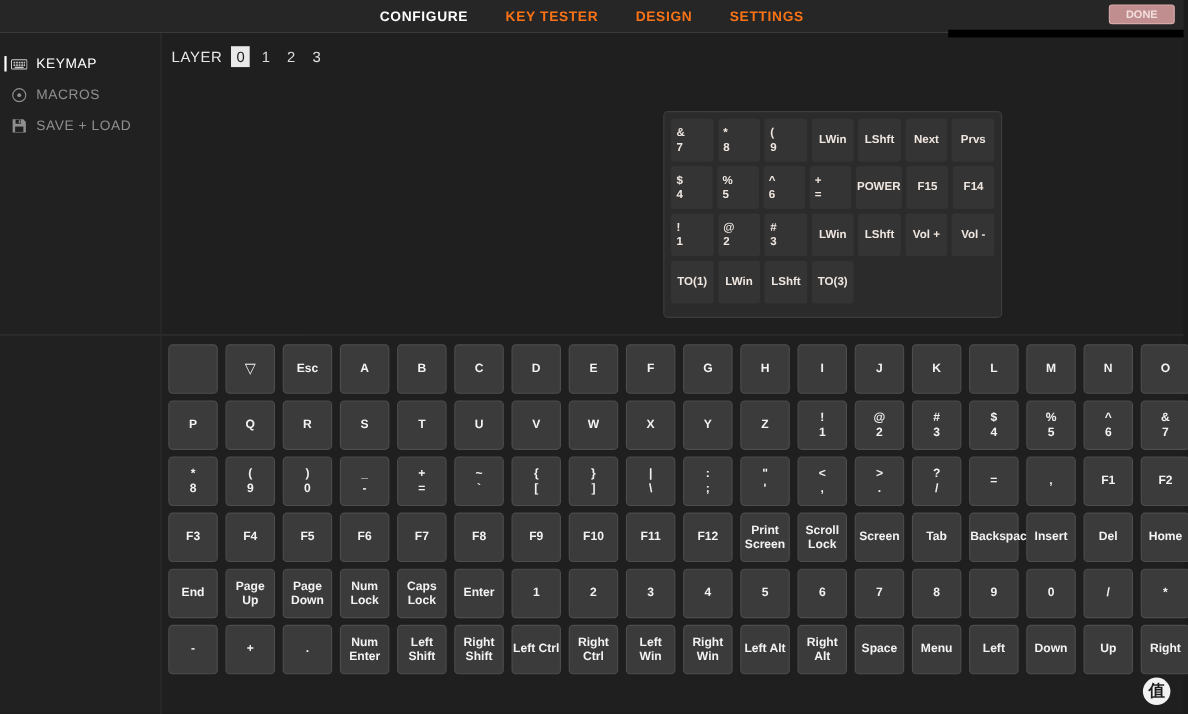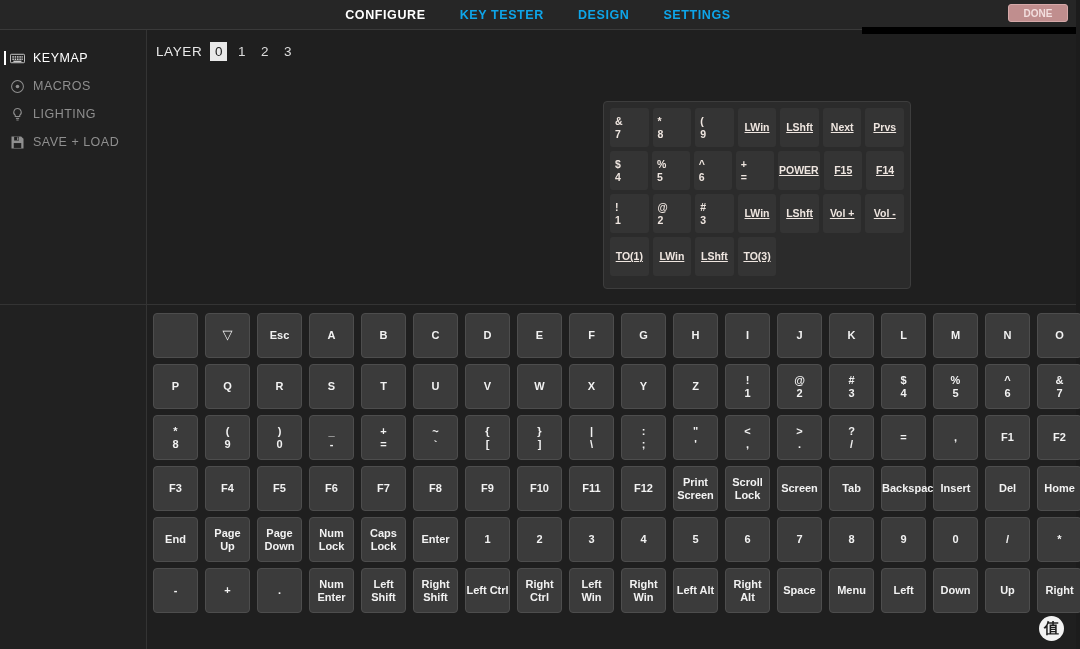--- a/index.html
+++ b/index.html
@@ -14,21 +14,21 @@
   
   .topbar {
     height: 30px; flex: 0 0 30px;
     background: #262626;
     border-bottom: 1px solid #3a3a3a;
     display: flex; align-items: center; justify-content: center;
     gap: 34px;
     position: relative;
   }
   .topbar .tab {
-    font-size: 12.5px; letter-spacing: .6px; color: #0ea5e9;
+    font-size: 12.5px; letter-spacing: .6px; color: #f97316;
     font-weight: 700; cursor: pointer; white-space: nowrap;
   }
   .topbar .tab.active { color: #ffffff; }
   .topbar-right {
     position: absolute; right: 8px; top: 4px;
     display: flex; align-items: center; margin-left: 12px;
   }
   .redact-btn {
     width: 60px; height: 18px; border-radius: 3px;
     background: #c08e8e; border: 1px solid #d6a9a9;
@@ -111,21 +111,21 @@
   .kb-key {
     width: 39px; height: 39px;
     background: #343434; border-radius: 3px;
     display: flex; flex-direction: column;
     align-items: center; justify-content: center;
     color: #efe6e0; font-size: 10.5px; font-weight: 700;
     line-height: 13px; cursor: pointer; overflow: hidden;
   }
   .kb-key.w2 { width: 44px; }
   .kb-key .l1, .kb-key .l2 { width: 100%; padding-left: 5px; text-align: left; }
-  .kb-key.center { justify-content: center; text-decoration: underline; }
+  .kb-key.center { justify-content: center; }
   .kb-key.center .l1 { text-align: center; padding-left: 0; white-space: nowrap; }
   .kb-key.blankslot { background: transparent; cursor: default; }
 
   
   .picker {
     flex: 1 1 auto; background: #1f1f1f;
     padding: 8px 6px 0 6px;
     display: flex; flex-direction: column; gap: 6px;
     min-height: 0;
   }
@@ -209,30 +209,20 @@
               <svg width="15" height="15" viewBox="0 0 16 16">
                 <circle cx="8" cy="8" r="6.3" fill="none" stroke="#8f8f8f" stroke-width="1.1"></circle>
                 <circle cx="8" cy="8" r="1.9" fill="#8f8f8f"></circle>
               </svg>
             </span>
             <span class="label">MACROS</span>
           </div>
           <div class="nav-item">
             <span class="nav-ic">
               <svg width="15" height="15" viewBox="0 0 16 16">
-                <path d="M8 1.6a4 4 0 0 0-2.4 7.2v1.4h4.8V8.8A4 4 0 0 0 8 1.6z" fill="none" stroke="#8f8f8f" stroke-width="1.1"></path>
-                <rect x="6.3" y="11.6" width="3.4" height="1.1" fill="#8f8f8f"></rect>
-                <rect x="6.8" y="13.4" width="2.4" height="1" fill="#8f8f8f"></rect>
-              </svg>
-            </span>
-            <span class="label">LIGHTING</span>
-          </div>
-          <div class="nav-item">
-            <span class="nav-ic">
-              <svg width="15" height="15" viewBox="0 0 16 16">
                 <path d="M1.6 1.6h10.3l2.5 2.5v10.3H1.6z" fill="#8f8f8f"></path>
                 <rect x="4.4" y="1.9" width="5.2" height="4" fill="#212121"></rect>
                 <rect x="7.6" y="2.5" width="1.4" height="2.8" fill="#8f8f8f"></rect>
                 <rect x="4" y="8.6" width="8" height="5.2" fill="#212121"></rect>
               </svg>
             </span>
             <span class="label">SAVE + LOAD</span>
           </div>
         </div>
     </div>

